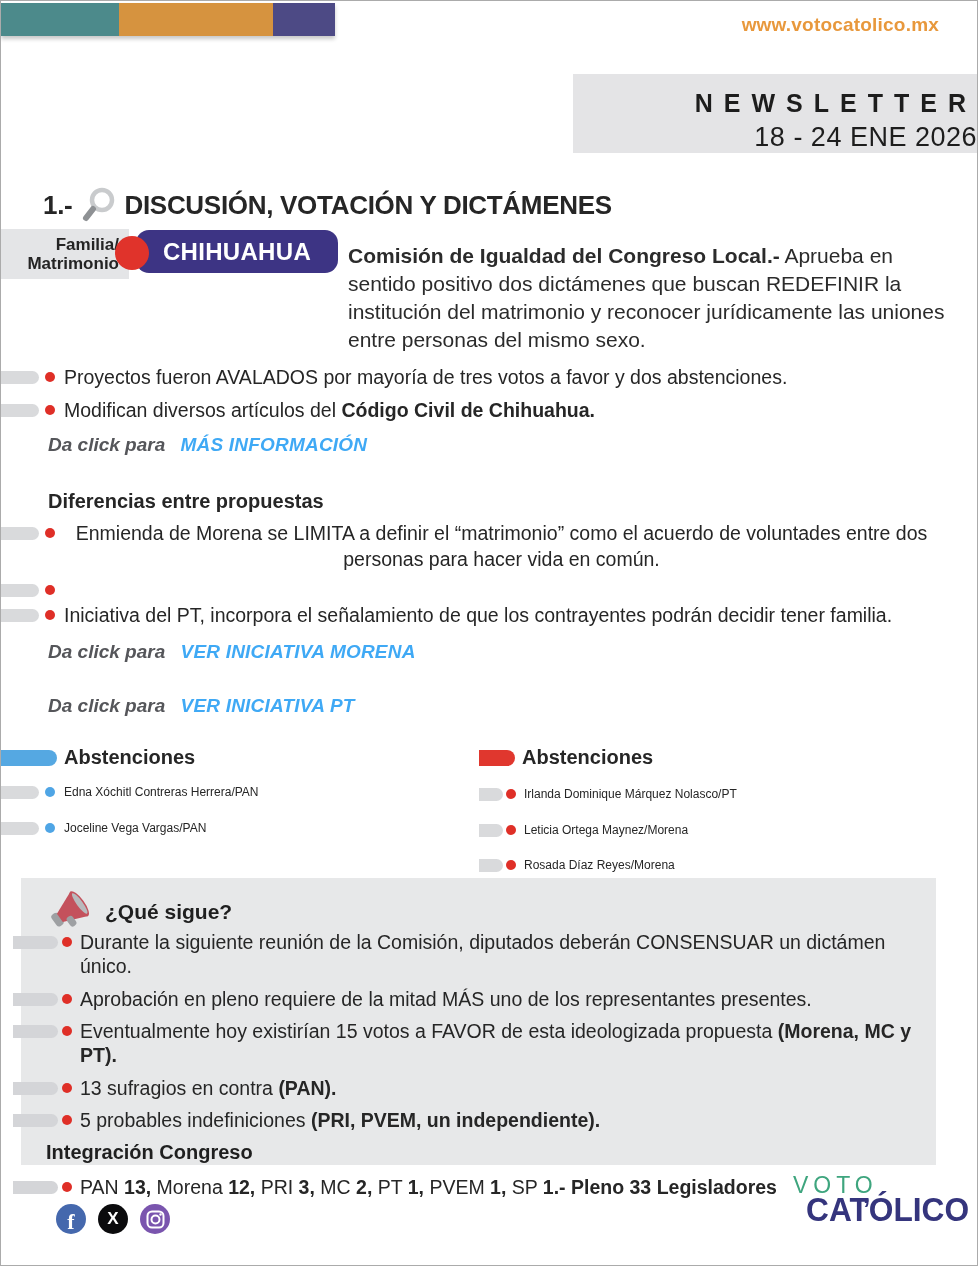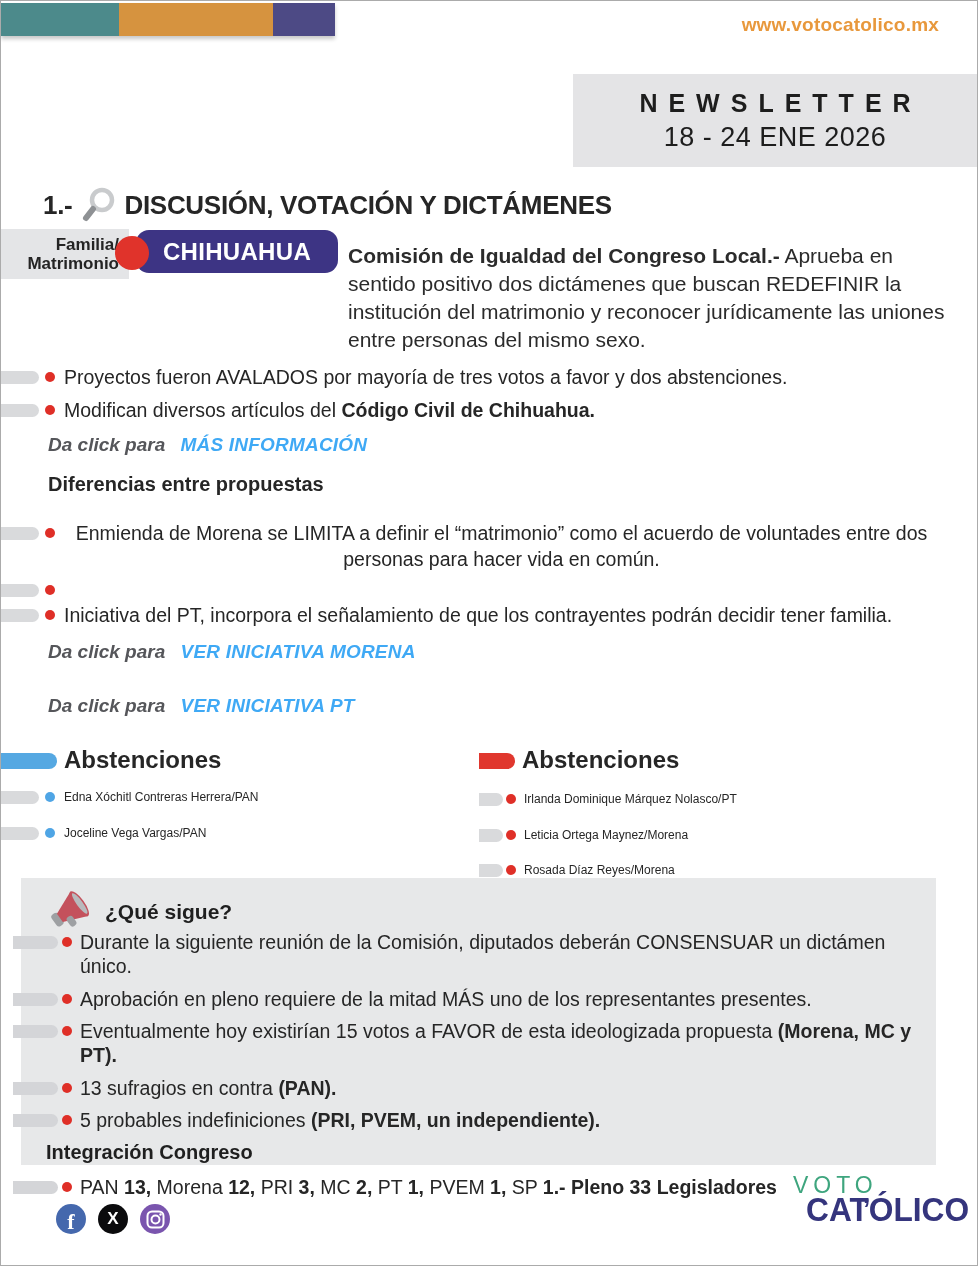--- a/index.html
+++ b/index.html
@@ -11,22 +11,22 @@
   
   .topbar { position:absolute; left:0; top:2px; height:33px; width:334px;
             box-shadow:0 3px 4px rgba(0,0,0,.22); display:flex; }
   .bar-teal   { width:118px; background:#4c8a8b; }
   .bar-orange { width:154px; background:#d6933f; }
   .bar-purple { width:62px;  background:#4d4a85; }
 
   .site-url { position:absolute; top:13px; right:38px; font-size:19px; font-weight:bold;
               color:#e8983c; letter-spacing:.2px; }
 
-  .newsletter-box { position:absolute; left:572px; right:0; top:73px; height:93px;
-                    background:#e4e4e6; text-align:center; padding-top:15px; }
+  .newsletter-box { position:absolute; left:572px; right:0; top:73px; height:79px;
+                    background:#e4e4e6; text-align:right; padding-top:15px; }
   .nl-title { font-size:25px; font-weight:bold; letter-spacing:11px; color:#1d1d1d; margin-left:11px;}
   .nl-date  { font-size:27px; color:#1d1d1d; letter-spacing:.5px; margin-top:4px; }
 
   .section-heading { position:absolute; left:42px; top:186px; display:flex;
                      align-items:center; gap:9px; font-size:26px; font-weight:bold;
                      color:#262626; letter-spacing:-.3px; }
 
   
   .topic-label { position:absolute; left:0; top:228px; width:128px; height:50px;
                  background:#e4e5e7; text-align:right; padding:6px 10px 0 0;
@@ -52,37 +52,37 @@
 
   .bullets1 { position:absolute; left:0; top:364px; width:960px; }
   .bullets1 .brow { margin-bottom:9px; }
   .bullets1 .cap { width:38px; }
   .bullets1 .dot { margin:7px 9px 0 6px; }
 
   .daclick { position:absolute; left:47px; font-size:19px; font-weight:bold;
              font-style:italic; color:#55565a; }
   .daclick .lnk { color:#3fa9f5; margin-left:10px; letter-spacing:.2px; cursor:pointer; }
 
-  .diff-heading { position:absolute; left:47px; top:472px; font-size:20px;
+  .diff-heading { position:absolute; left:47px; top:489px; font-size:20px;
                   font-weight:bold; color:#262626; }
   .diff-bullets { position:absolute; left:0; top:520px; width:955px; }
   .diff-bullets .brow { margin-bottom:6px;text-align:center; }
   .diff-bullets .cap { width:38px; }
   .diff-bullets .dot { margin:7px 9px 0 6px; }
   .diff-bullets .btxt { line-height:25.5px; max-width:875px; }
 
   
   .abst { position:absolute; top:745px; }
   .abst-left  { left:0; width:460px; }
   .abst-right { left:478px; width:500px; }
   .abst-head { display:flex; align-items:center; margin-bottom:11px; }
   .abst-head .hcap { flex:none; height:16px; margin-top:1px; }
   .hcap.blue { width:56px; background:#55a8e2; border-radius:0 9px 9px 0; }
   .hcap.red  { width:36px; background:#e0372e; border-radius:0 9px 9px 0; }
-  .abst-head .htxt { font-size:24px; font-weight:bold; color:#262626; margin-left:7px; }
+  .abst-head .htxt { font-size:20px; font-weight:bold; color:#262626; margin-left:7px; }
   .abst .brow { margin-bottom:12px; }
   .abst-left .cap { width:38px; }
   .abst-left .dot { margin:7px 9px 0 6px; }
   .abst-right .cap { width:24px; }
   .abst-right .dot { margin:7px 8px 0 3px; }
   .abst .btxt { font-size:12px; }
   .abst-right .abst-head { margin-bottom:13px; }
   .abst-right .brow { margin-bottom:11.5px; }
 
   

